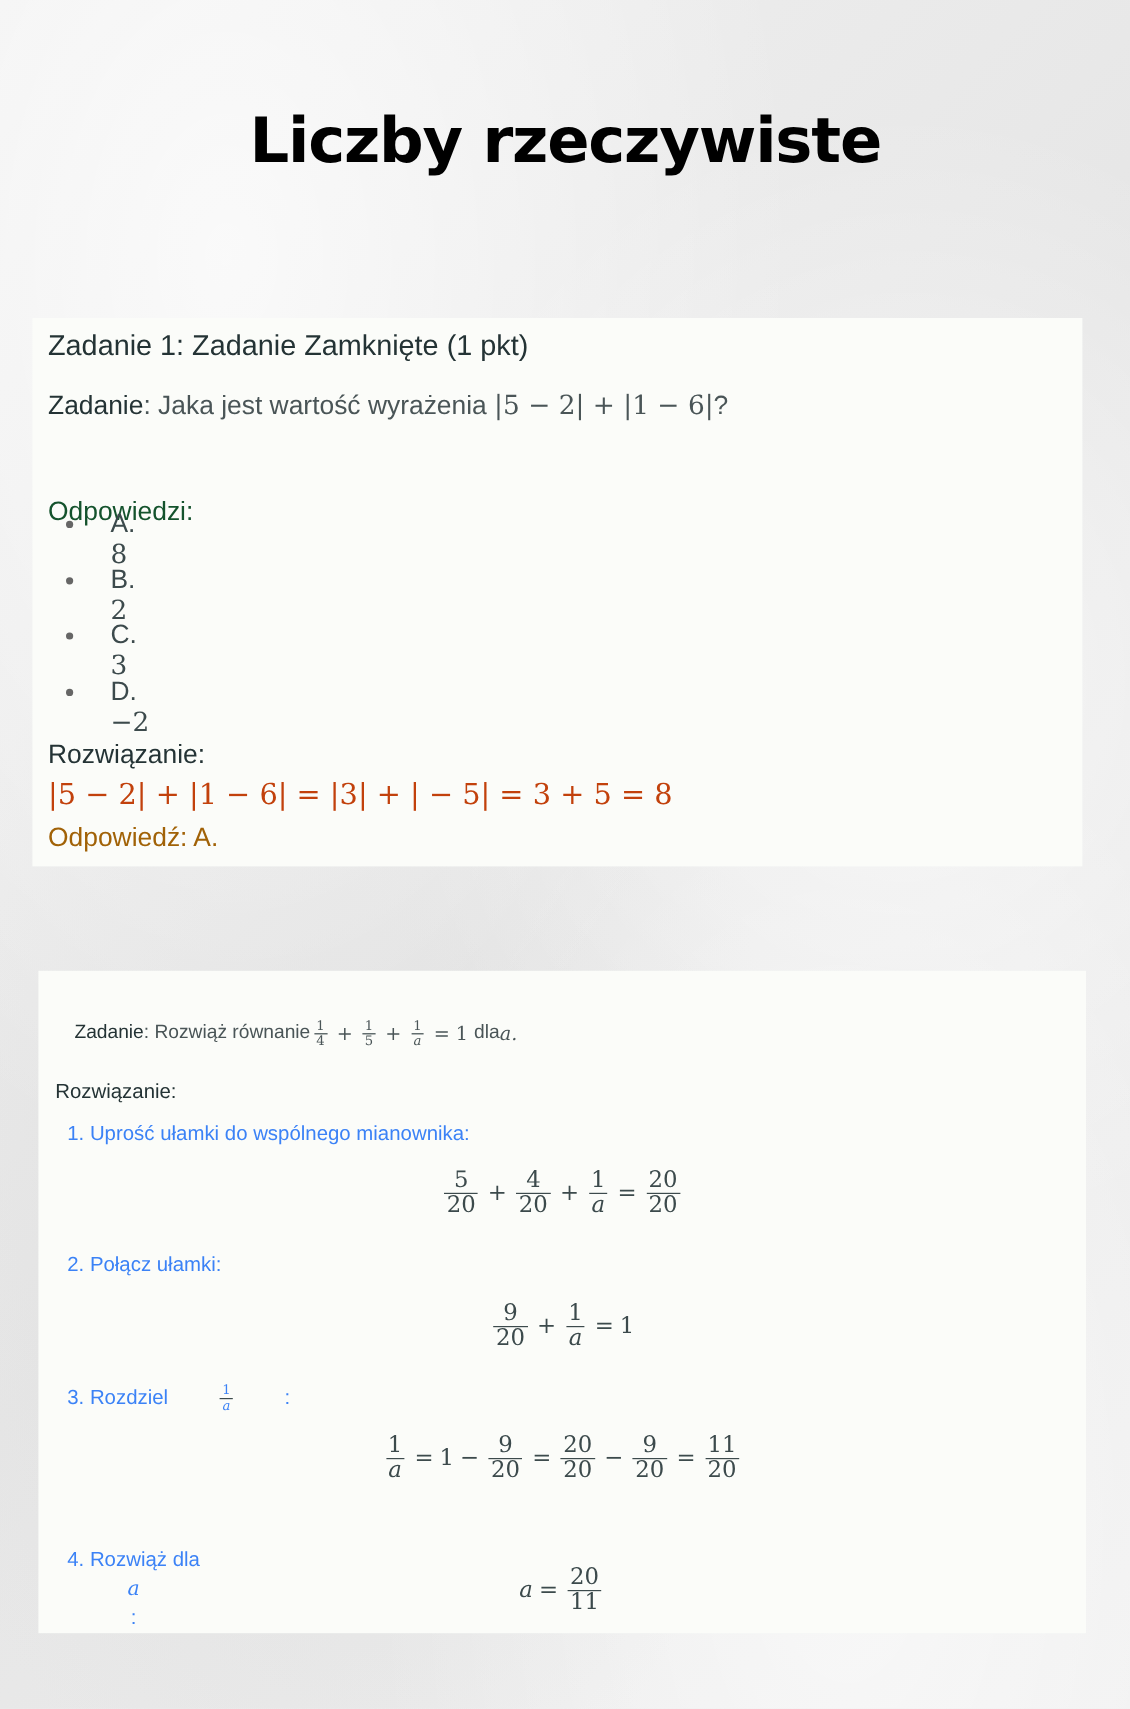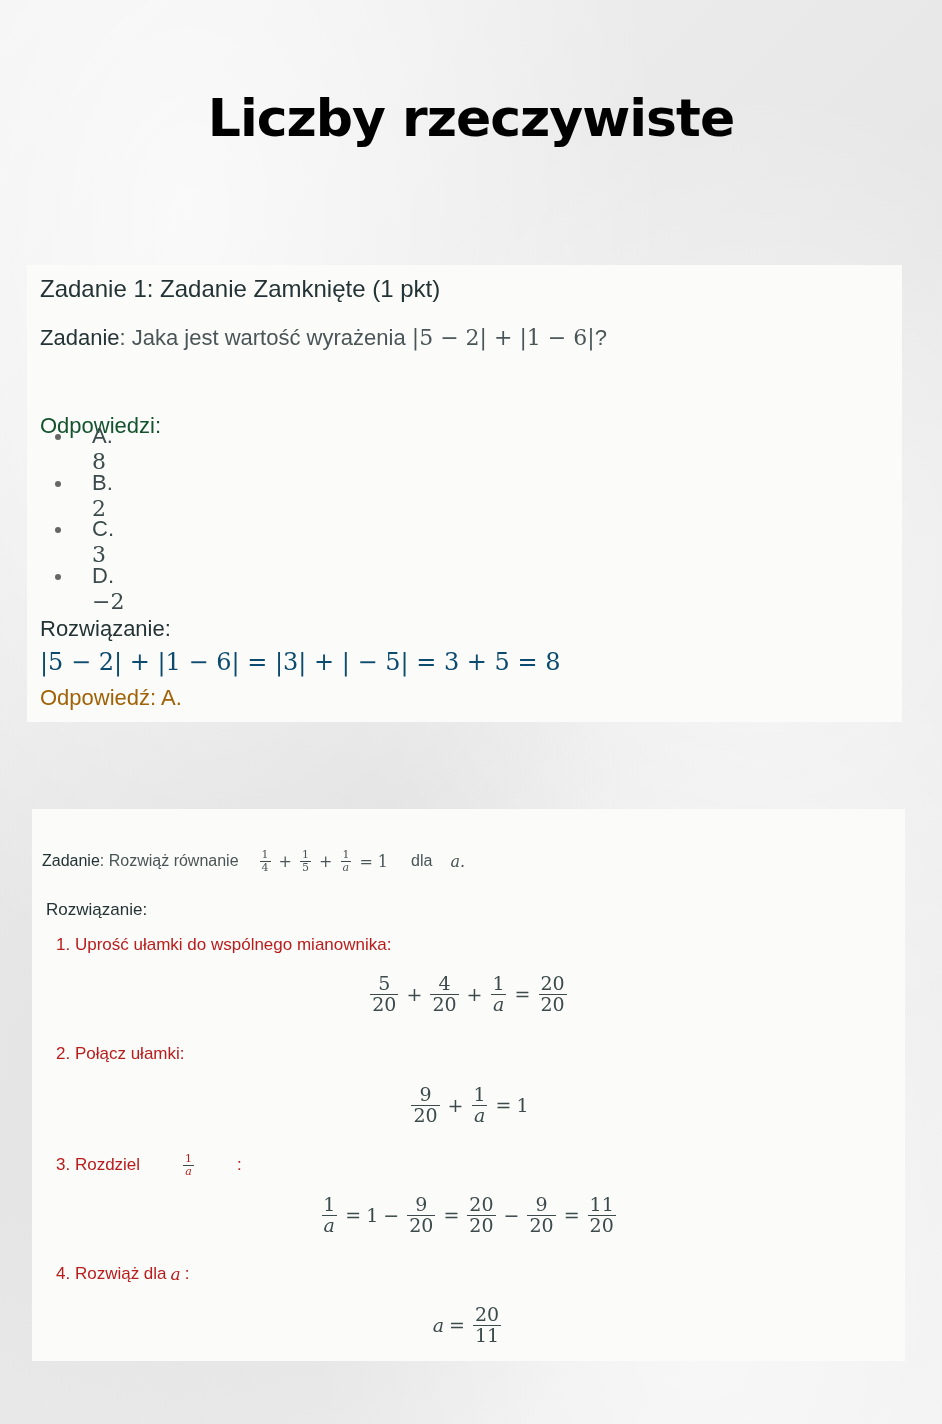--- a/index.html
+++ b/index.html
@@ -31,29 +31,29 @@
   
   #card1 .h { position: absolute; left: 13px; top: 10px; font-size: 24px; color: #243335; }
   #card1 .q { position: absolute; left: 13px; top: 60px; font-size: 22px; color: #4a5557; }
   #card1 .q b { color: #243335; font-weight: normal; }
   #card1 .ans-h { position: absolute; left: 13px; top: 120px; font-size: 22px; color: #14532d; margin-top: 28px; }
   #card1 ul { position: absolute; left: 0; top: 158px; margin: 0; padding: 0; list-style: none; }
   #card1 li { height: 46.5px; position: relative; font-size: 22px; color: #3c4a4c; }
   #card1 li .dot { position: absolute; left: 28px; top: 11px; width: 6px; height: 6px; border-radius: 3px; background: #666; }
   #card1 li .txt { position: absolute; left: 45px; top: 0; margin-left: 20px; }
   #card1 .sol-h { position: absolute; left: 13px; top: 351px; font-size: 22px; color: #243335; }
-  #card1 .sol { position: absolute; left: 13px; top: 383px; font-size: 24px; color: #0c4a6e; }
+  #card1 .sol { position: absolute; left: 13px; top: 383px; font-size: 24px; color: #c2410c; }
   #card1 .final { position: absolute; left: 13px; top: 420px; font-size: 22px; color: #a16207; }
 
   
   #card2 .h { position: absolute; left: 14px; top: 2px; font-size: 20px; color: #243335; }
-  #card2 .q { position: absolute; left: 10px; top: 40px; font-size: 16px; color: #4a5557; display:flex; align-items:center; gap:18px; }
+  #card2 .q { position: absolute; left: 30px; top: 40px; font-size: 16px; color: #4a5557; display:flex; align-items:center; gap:0; }
   #card2 .q b { color: #243335; font-weight: normal; }
   #card2 .sol-h { position: absolute; left: 14px; top: 91px; font-size: 17px; color: #243335; }
-  .step { position: absolute; left: 24px; font-size: 17px; color: #b91c1c; display:flex; align-items:center; gap:4px; }
+  .step { position: absolute; left: 24px; font-size: 17px; color: #3b82f6; display:flex; align-items:center; gap:4px; }
   .eq { position: absolute; left: 0; right: 0; display: flex; justify-content: center; align-items: center; font-size: 19px; color: #3c4a4c; }
   .frac { display: inline-flex; flex-direction: column; align-items: center; margin: 0 3px; vertical-align: middle; }
   .frac .n { line-height: 1.05; padding: 0 2px; }
   .frac .d { line-height: 1.05; padding: 0 2px; border-top: 1.5px solid #3c4a4c; }
   .frac.small { font-size: 11px; }
   .frac.small .d { border-top-width: 1px; }
   .op { margin: 0 5px; }
 </style>
 </head>
 <body>
@@ -182,21 +182,21 @@
         <span class="n">9</span>
         <span class="d">20</span>
       </span>
     <span class="op">=</span>
     <span class="frac">
         <span class="n">11</span>
         <span class="d">20</span>
       </span>
   </div>
 
-  <div class="step" style="top:455px;">
+  <div class="step" style="top:481px;flex-direction:column;">
     <span>4.  Rozwiąż dla</span>
     <span class="math it">a</span>
       <span>:</span>
   </div>
   <div class="eq math" style="top:496px;">
     <span class="it">a</span>
     <span class="op">=</span>
     <span class="frac">
         <span class="n">20</span>
         <span class="d">11</span>

